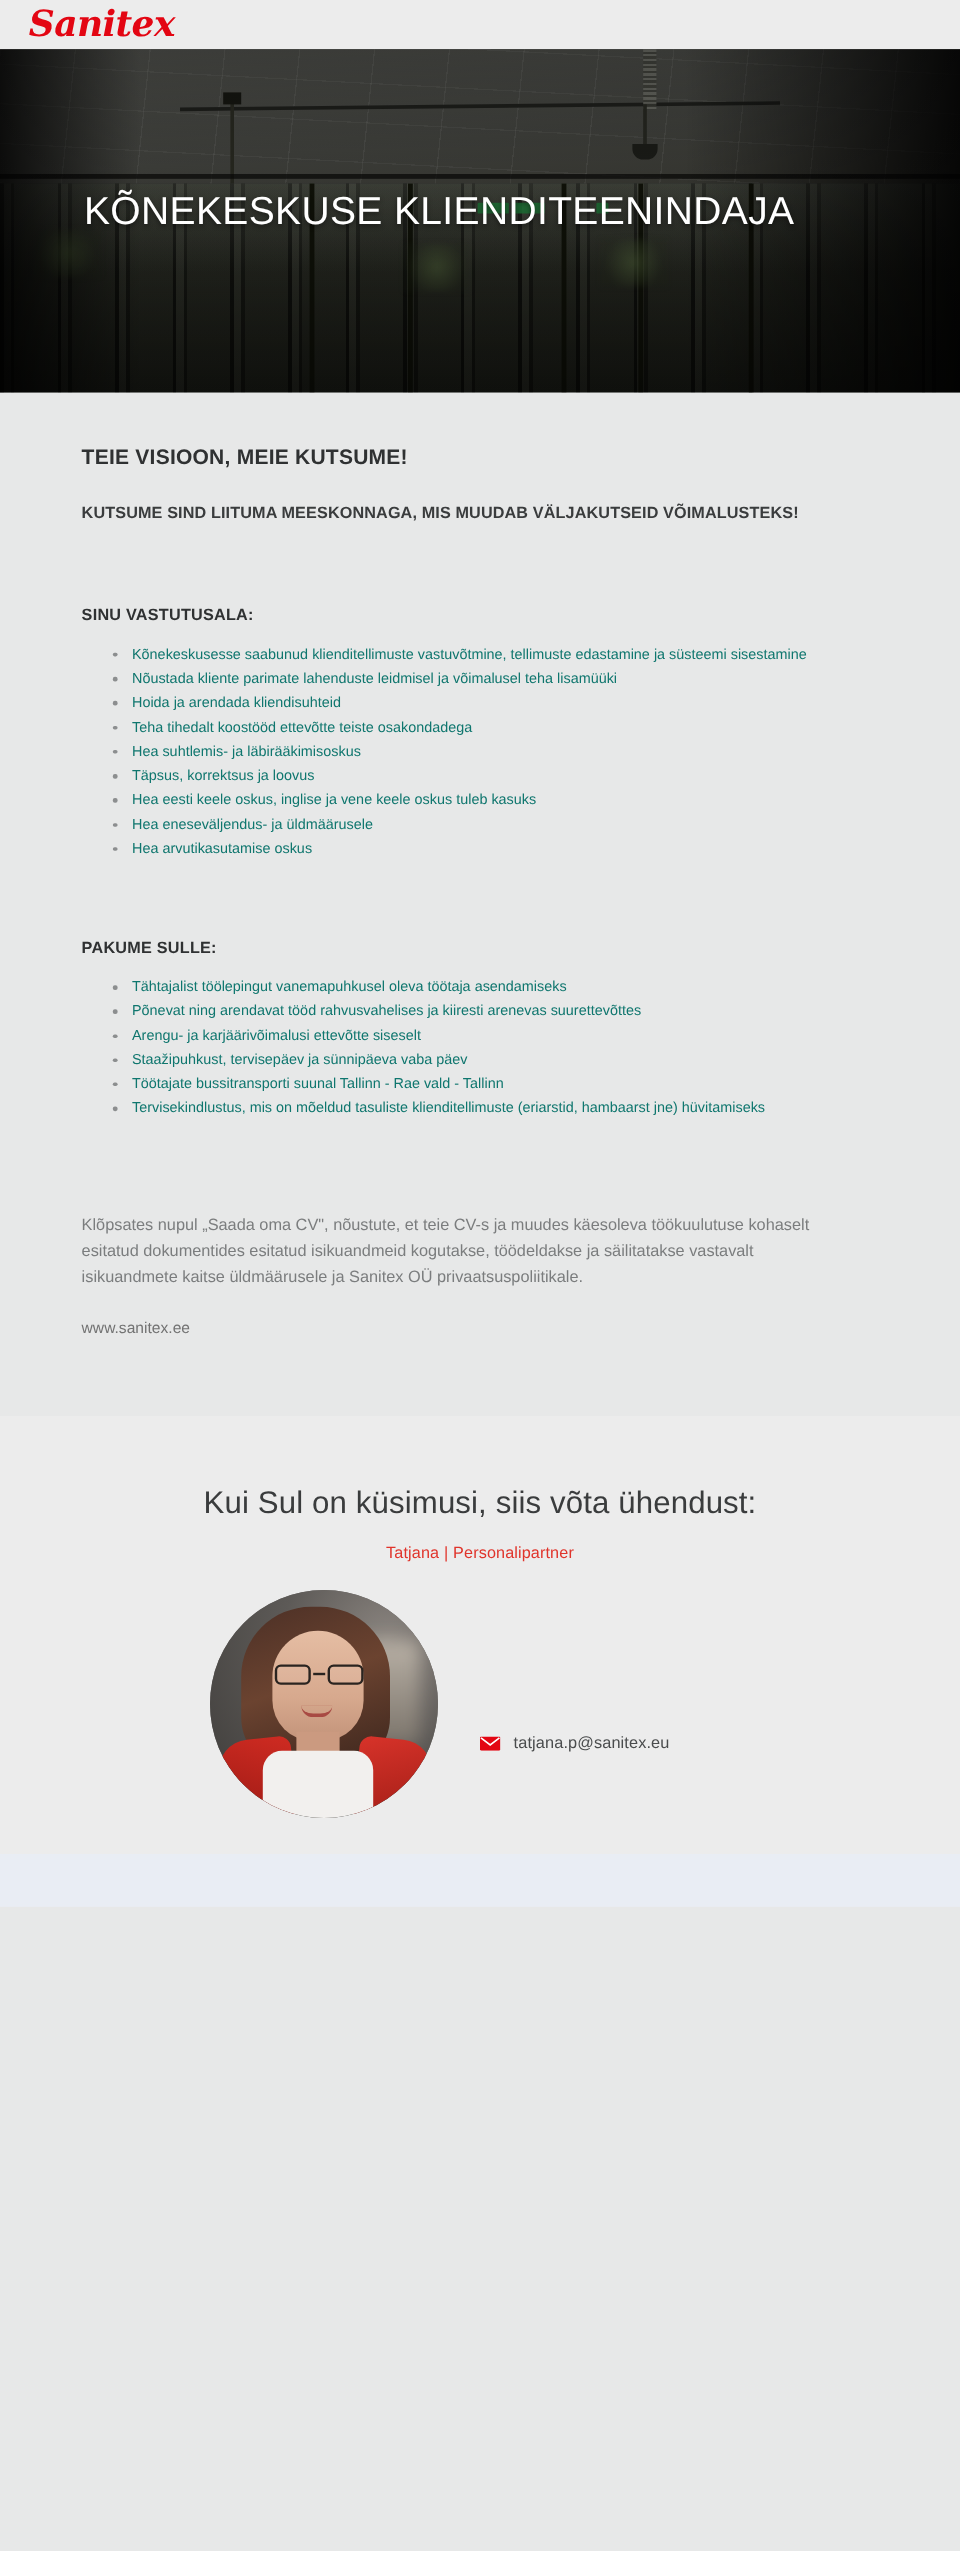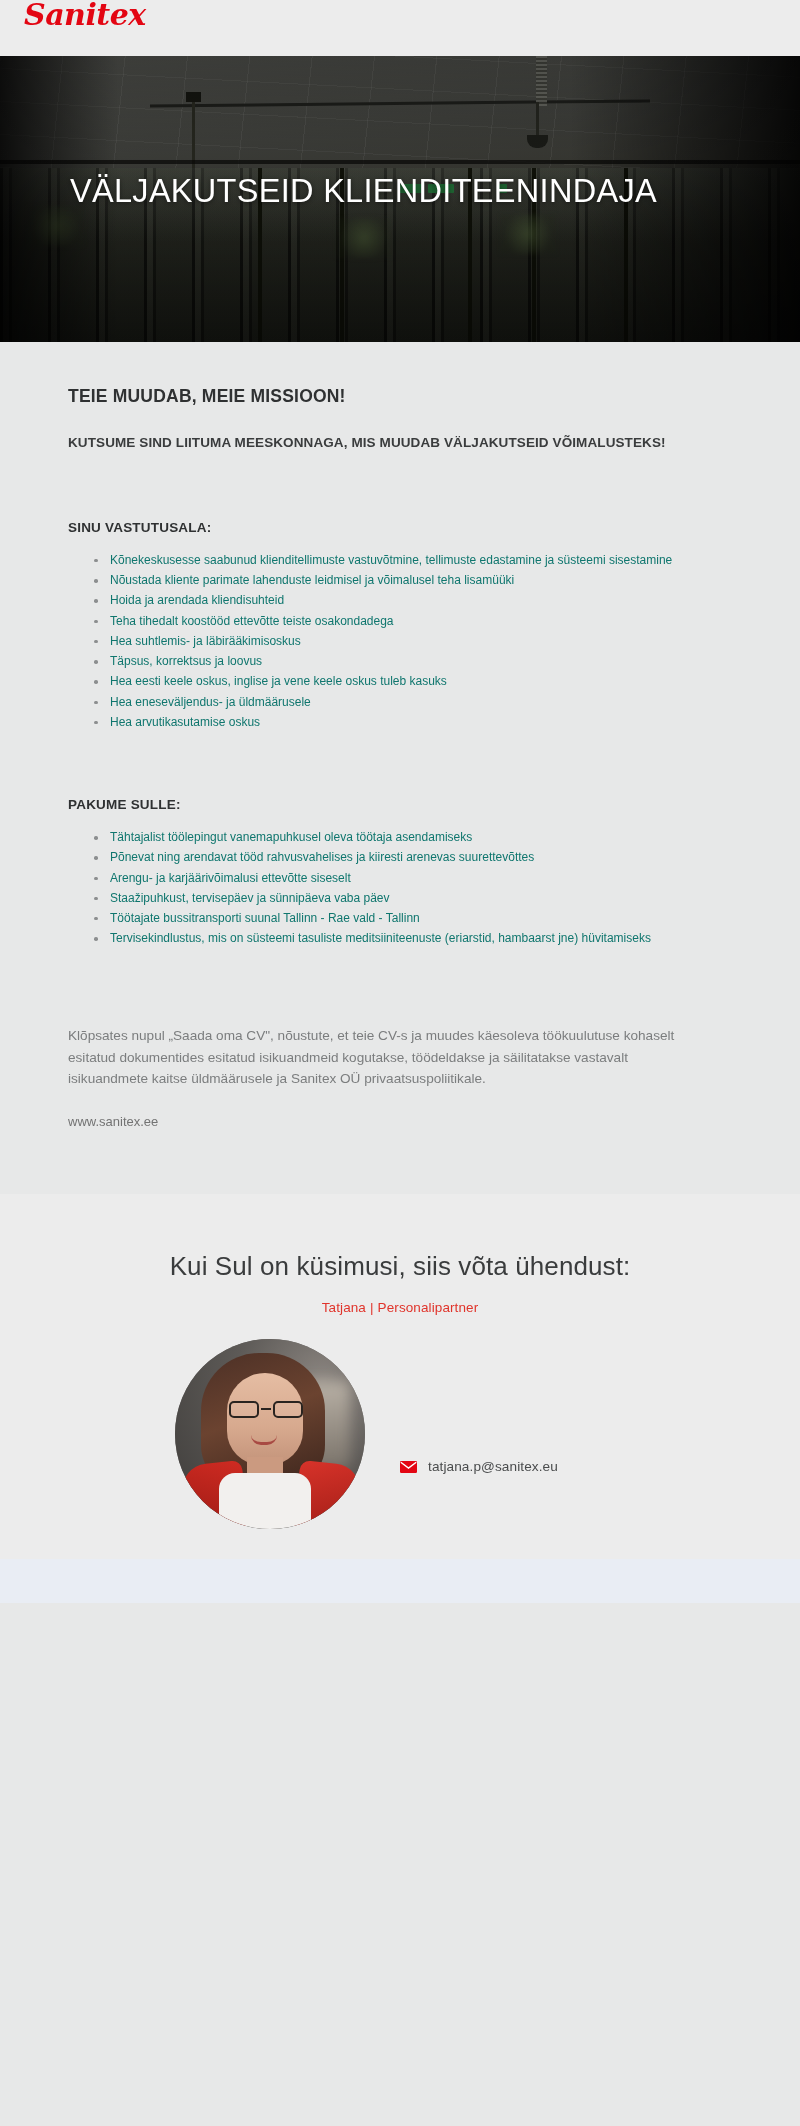--- a/index.html
+++ b/index.html
@@ -15,24 +15,24 @@
   .page {
     width: 800px;
     min-height: 2126px;
     position: relative;
     background: #e7e8e8;
     overflow: hidden;
   }
 
   
   .logo-bar {
-    height: 56px;
+    height: 41px;
     background: #ececec;
     display: flex;
-    align-items: flex-start;
+    align-items: center;
     padding-left: 24px;
   }
   .logo-text {
     font-family: "DejaVu Serif", "Liberation Serif", serif;
     font-style: italic;
     font-weight: bold;
     font-size: 30px;
     color: #e30613;
     letter-spacing: -0.5px;
     line-height: 1;
@@ -424,27 +424,27 @@
       <div class="hero-green" style="left:28px;top:150px"></div>
       <div class="hero-green" style="left:336px;top:162px"></div>
       <div class="hero-green" style="left:500px;top:158px"></div>
       <div class="hero-exit" style="left:398px;top:128px"></div>
       <div class="hero-exit" style="left:428px;top:128px"></div>
       <div class="hero-exit" style="left:497px;top:128px;width:10px"></div>
       <div class="hero-dark-left"></div>
       <div class="hero-dark-right"></div>
       <div class="hero-shade"></div>
     </div>
-    <h1 class="hero-title">VÄLJAKUTSEID KLIENDITEENINDAJA</h1>
+    <h1 class="hero-title">KÕNEKESKUSE KLIENDITEENINDAJA</h1>
   </div>
 
   <div class="body-wrap">
     <div class="content">
 
-      <h2 class="lead">TEIE MUUDAB, MEIE MISSIOON!</h2>
+      <h2 class="lead">TEIE VISIOON, MEIE KUTSUME!</h2>
       <p class="sub">KUTSUME SIND LIITUMA MEESKONNAGA, MIS MUUDAB VÄLJAKUTSEID VÕIMALUSTEKS!</p>
 
       
       <h3 class="sect">SINU VASTUTUSALA:</h3>
       <ul class="list">
         <li>Kõnekeskusesse saabunud klienditellimuste vastuvõtmine, tellimuste edastamine ja süsteemi sisestamine</li>
         <li>Nõustada kliente parimate lahenduste leidmisel ja võimalusel teha lisamüüki</li>
         <li>Hoida ja arendada kliendisuhteid</li>
         <li>Teha tihedalt koostööd ettevõtte teiste osakondadega</li>
       </ul>
@@ -459,21 +459,21 @@
       </ul>
 
       
       <h3 class="sect">PAKUME SULLE:</h3>
       <ul class="list">
         <li>Tähtajalist töölepingut vanemapuhkusel oleva töötaja asendamiseks</li>
         <li>Põnevat ning arendavat tööd rahvusvahelises ja kiiresti arenevas suurettevõttes</li>
         <li>Arengu- ja karjäärivõimalusi ettevõtte siseselt</li>
         <li>Staažipuhkust, tervisepäev ja sünnipäeva vaba päev</li>
         <li>Töötajate bussitransporti suunal Tallinn - Rae vald - Tallinn</li>
-        <li>Tervisekindlustus, mis on süsteemi tasuliste meditsiiniteenuste (eriarstid, hambaarst jne) hüvitamiseks</li>
+        <li>Tervisekindlustus, mis on mõeldud tasuliste klienditellimuste (eriarstid, hambaarst jne) hüvitamiseks</li>
       </ul>
 
       <p class="disclaimer">Klõpsates nupul „Saada oma CV", nõustute, et teie CV-s ja muudes käesoleva töökuulutuse kohaselt esitatud dokumentides esitatud isikuandmeid kogutakse, töödeldakse ja säilitatakse vastavalt isikuandmete kaitse üldmäärusele ja Sanitex OÜ privaatsuspoliitikale.</p>
 
       <a class="weblink" href="#">www.sanitex.ee</a>
 
     </div>
     <div class="body-pad"></div>
   </div>
 

